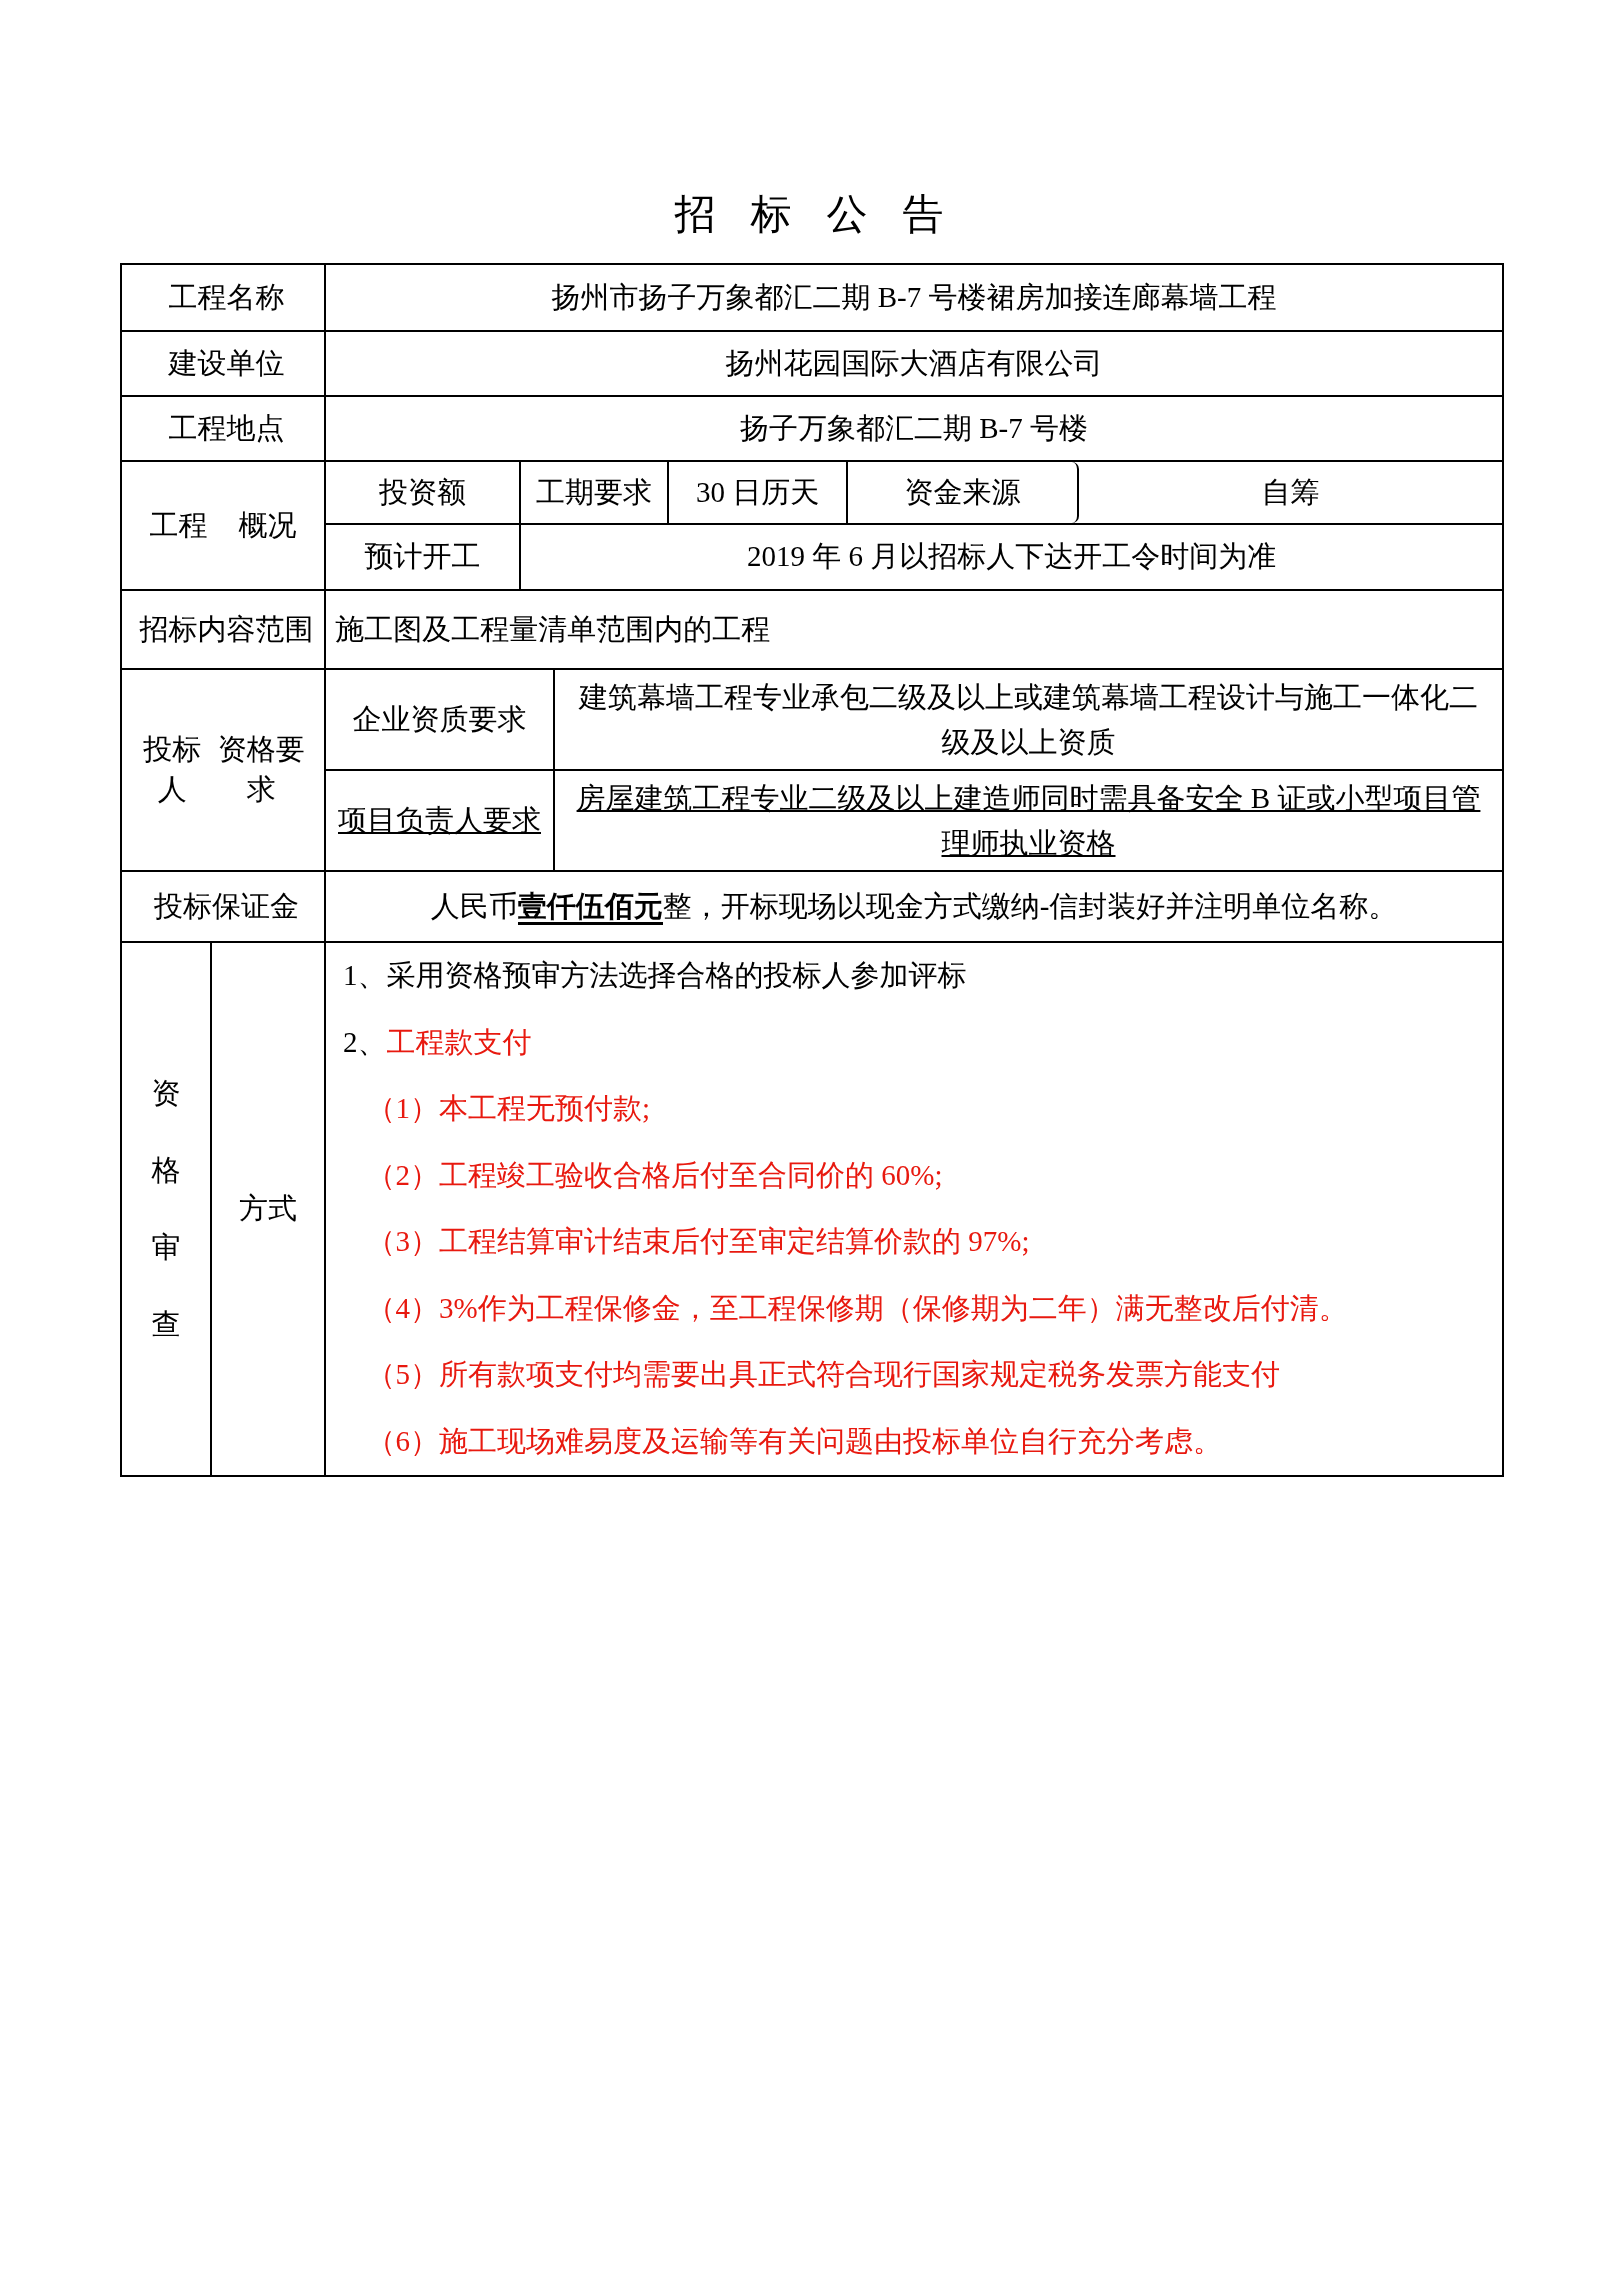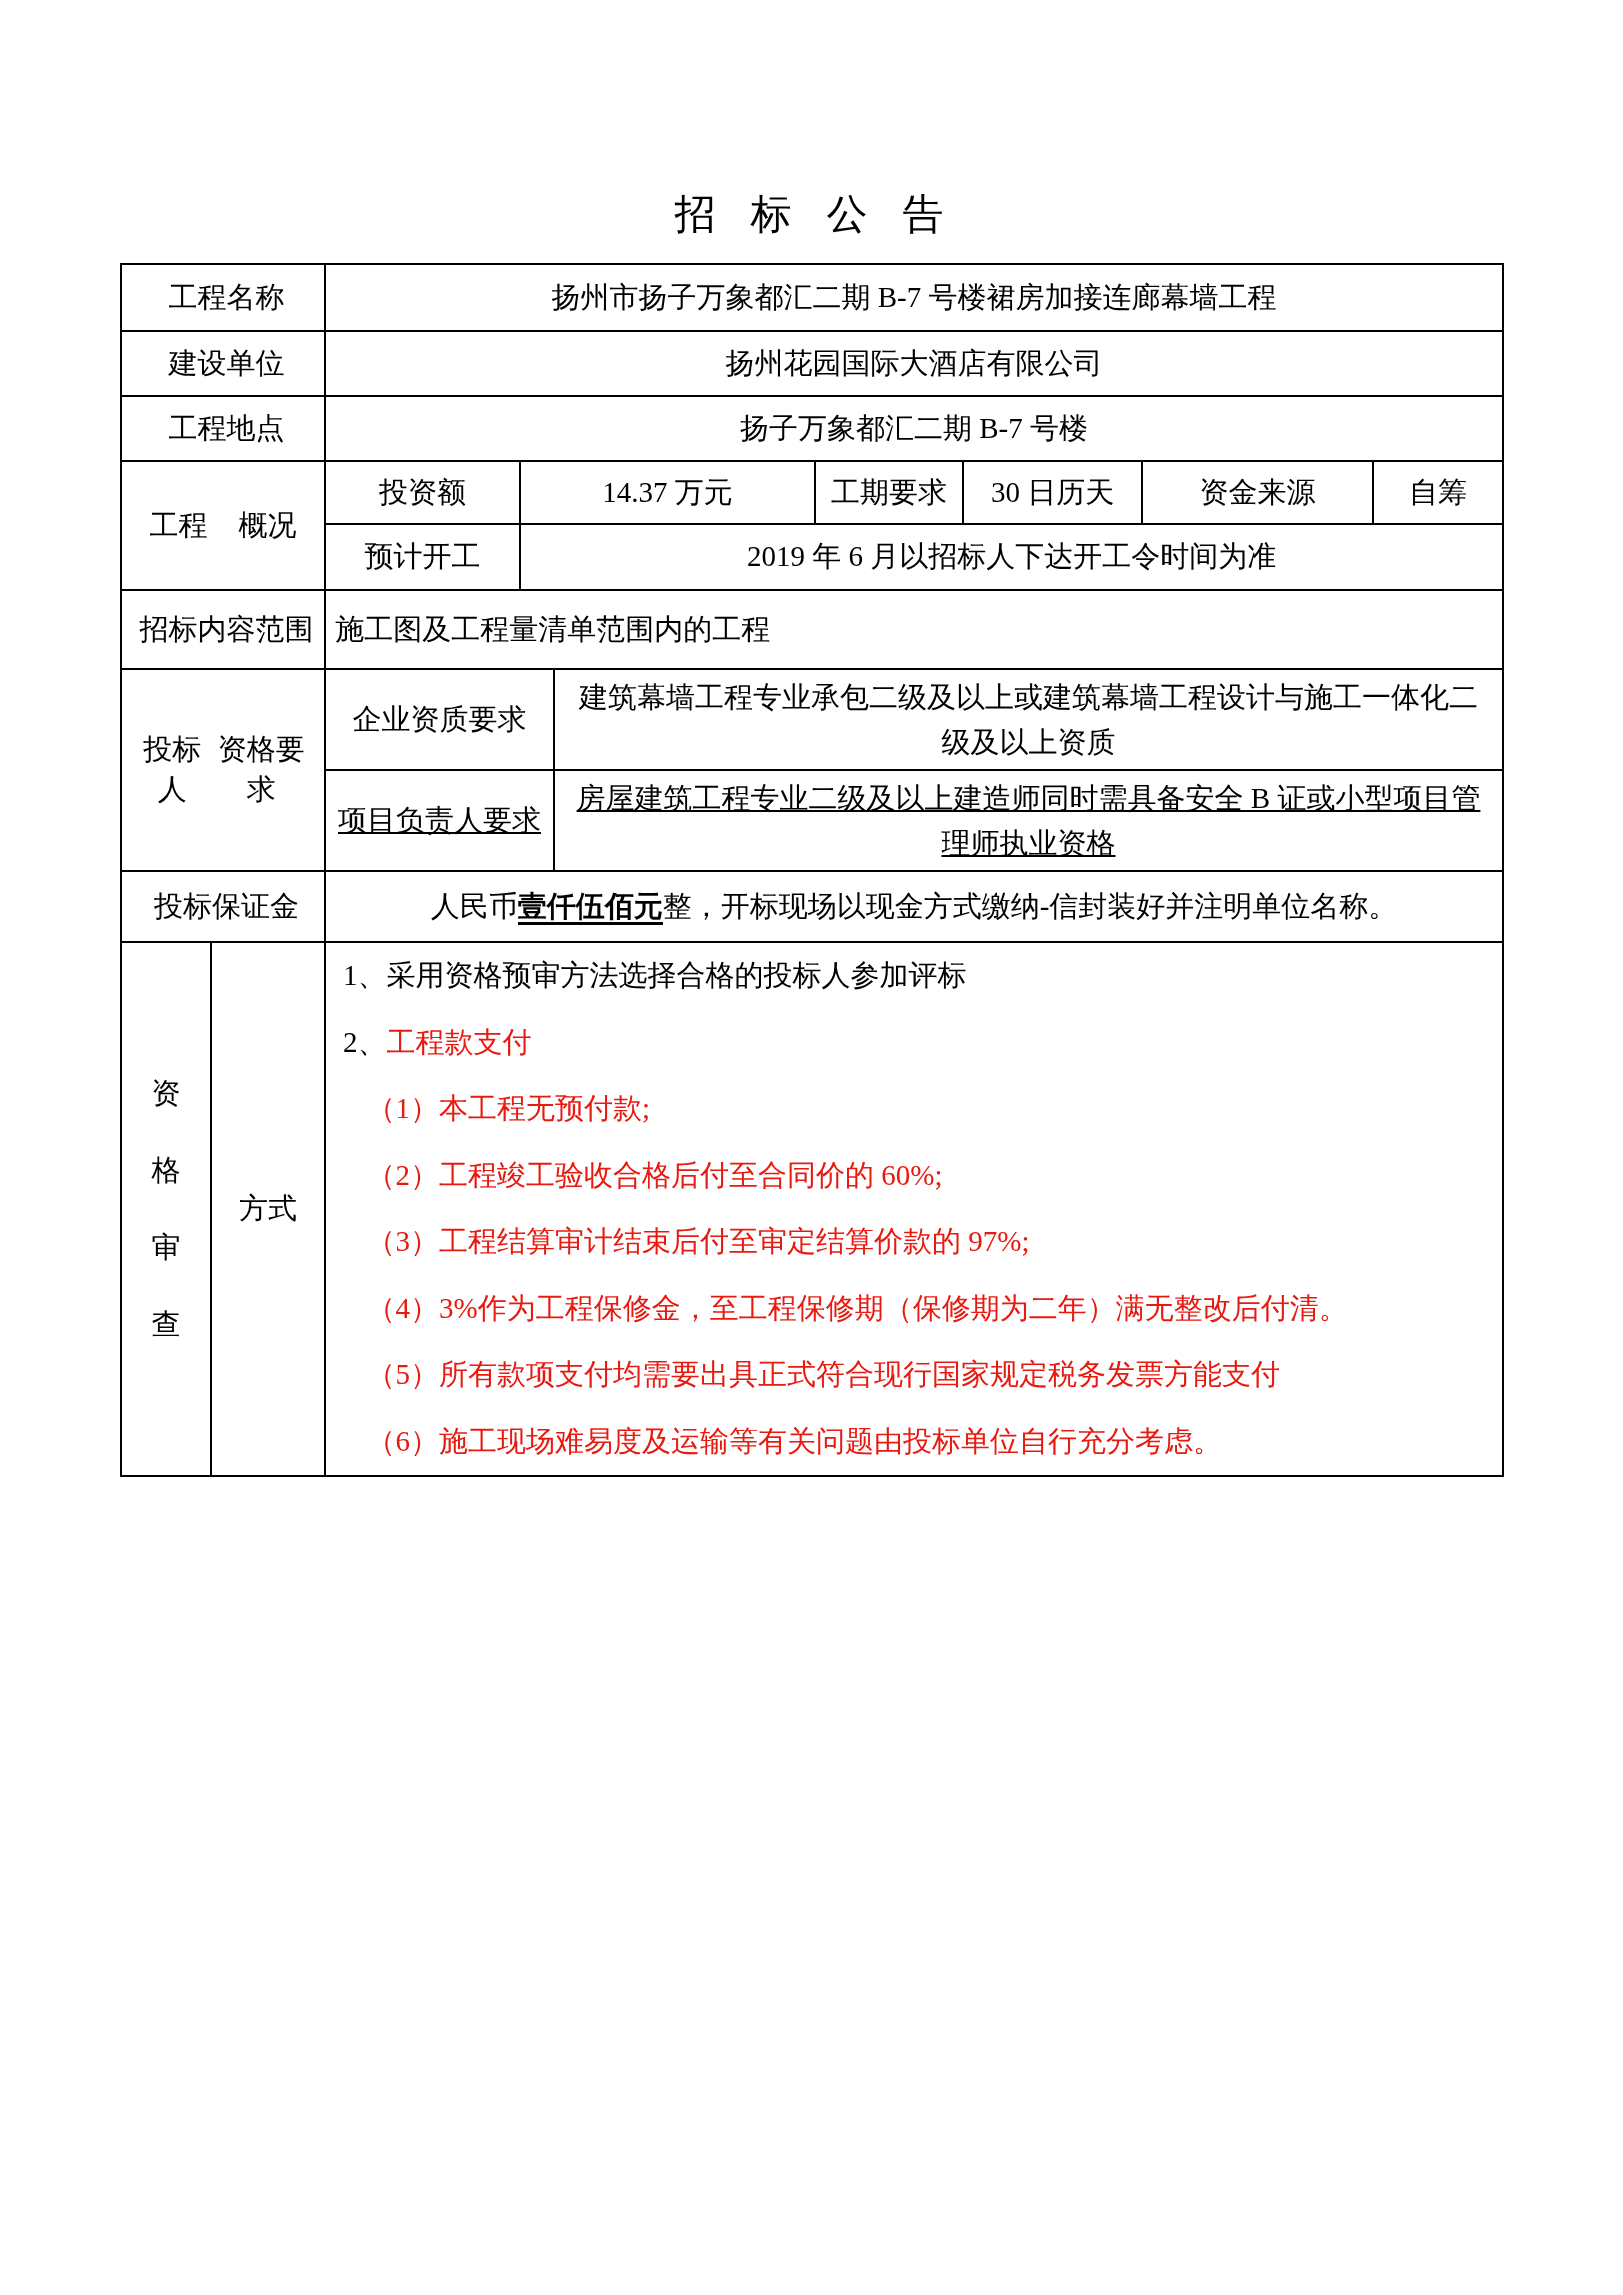--- a/index.html
+++ b/index.html
@@ -52,21 +52,21 @@
   .h-r4{height:129px;} .h-r4a{height:63px;} .h-r4b{flex:1 1 auto;}
   .h-r5{height:79px;}
   .h-r67{height:202px;} .h-r6{height:101px;} .h-r7{flex:1 1 auto;text-decoration:underline;}
   .h-r8{height:71px;}
   .h-r9{height:532px;}
   
   .w-inv-label{width:195px;flex:0 0 auto;}
   .w-inv-val{width:295px;flex:0 0 auto;}
   .w-dur-label{width:148px;flex:0 0 auto;}
   .w-dur-val{width:179px;flex:0 0 auto;}
-  .w-fund-label{width:231px;flex:0 0 auto;}
+  .w-fund-label{width:231px;flex:0 0 auto;border-radius:7px;}
   .w-sub-label{width:229px;flex:0 0 auto;}
   
   .stack2{flex-direction:row;align-items:stretch;padding:12px;}
   .stack2 > span{flex:1 1 auto;display:flex;align-items:center;justify-content:center;}
   
   .wrap-center{line-height:45px;padding:0 18.3px;}
   
   .w-qr-label{width:90px;flex:0 0 auto;}
   .w-method{width:114px;flex:0 0 auto;}
   .vert{flex-direction:column;justify-content:center;gap:37px;padding:0;}
@@ -103,21 +103,20 @@
     </div>
 
     <div class="row h-r4">
       <div class="c w-label stack2">
         <span>工程</span>
         <span>概况</span>
       </div>
       <div class="subcol">
         <div class="subrow h-r4a divider-b">
           <div class="c w-inv-label">投资额</div>
-          <div class="c w-inv-val">14.37 万元</div>
           <div class="c w-dur-label">工期要求</div>
           <div class="c w-dur-val">30 日历天</div>
           <div class="c w-fund-label">资金来源</div>
           <div class="c grow last">自筹</div>
         </div>
         <div class="subrow h-r4b">
           <div class="c w-inv-label">预计开工</div>
           <div class="c grow last">2019 年 6 月以招标人下达开工令时间为准</div>
         </div>
       </div>

